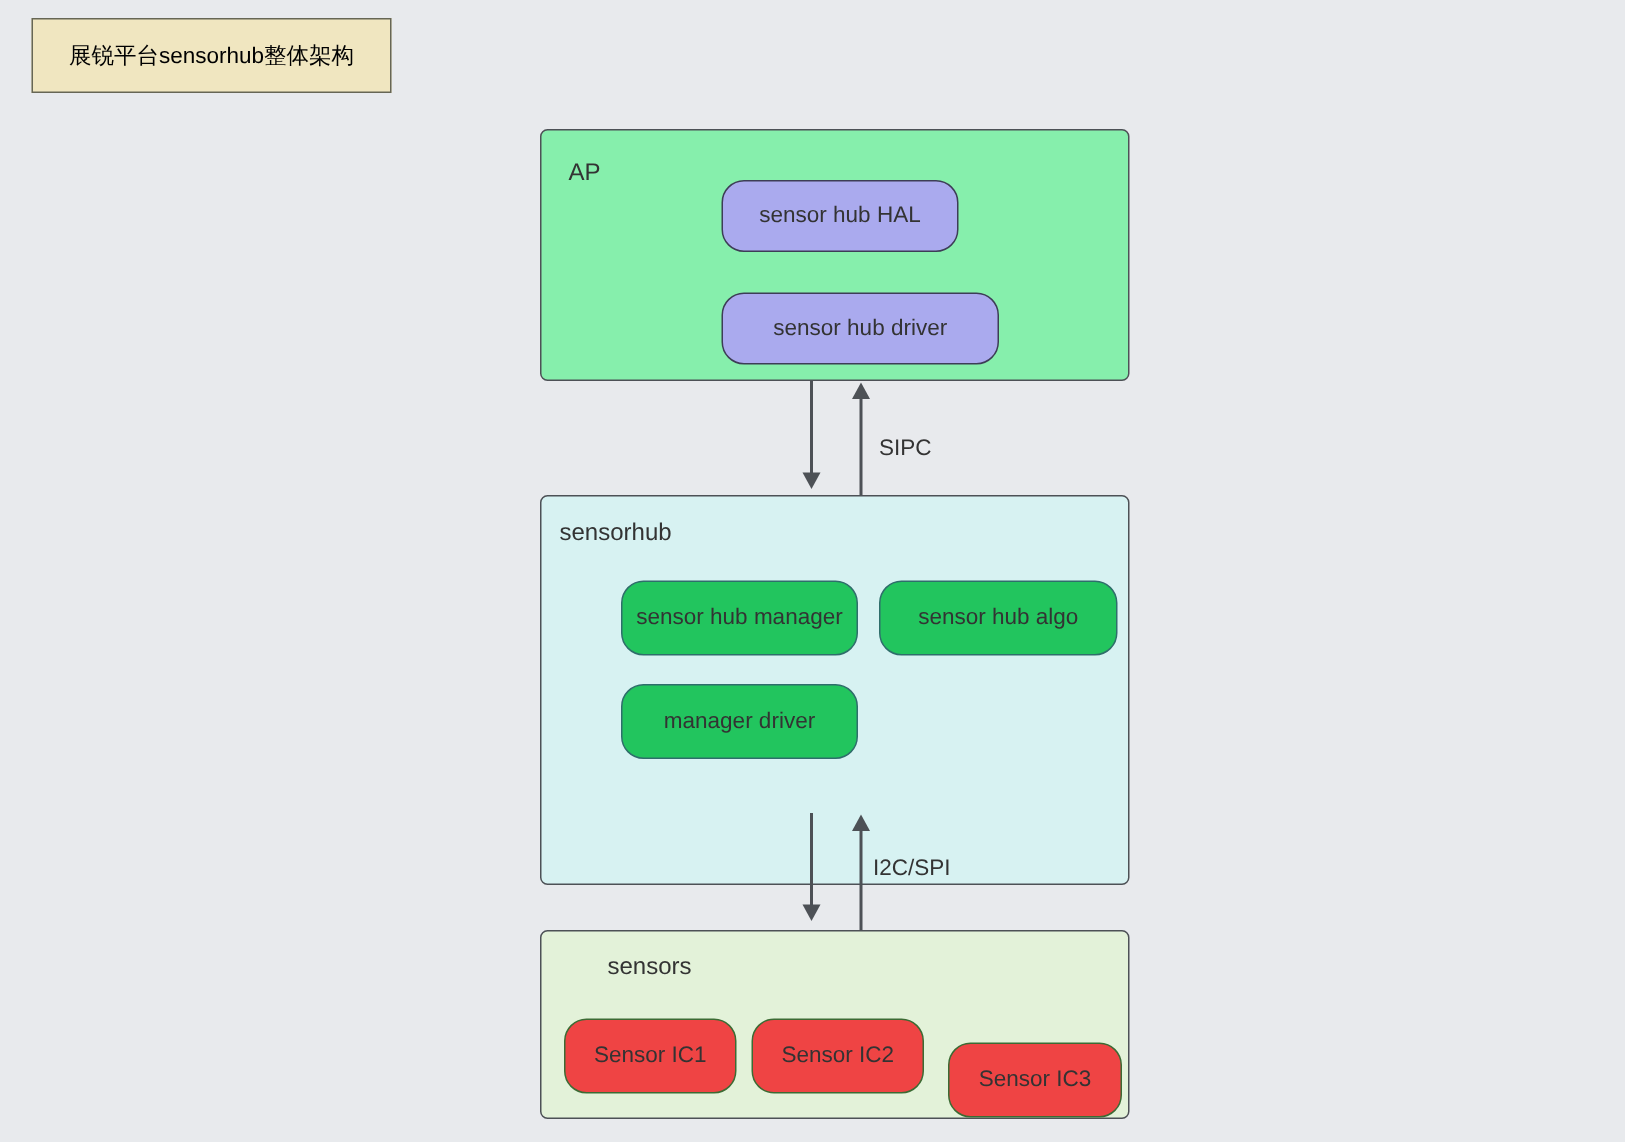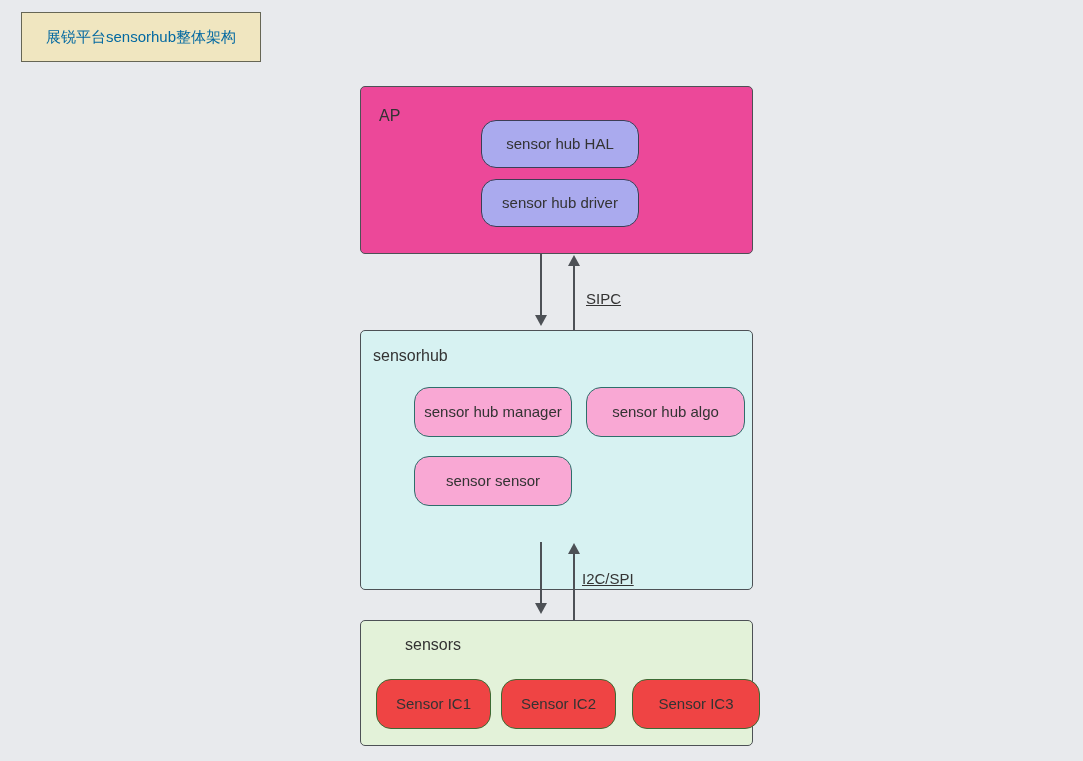--- a/index.html
+++ b/index.html
@@ -23,21 +23,21 @@
     top: 12px;
     width: 240px;
     height: 50px;
     background: #f0e6c0;
     border: 1.4px solid #666655;
     box-sizing: border-box;
     display: flex;
     align-items: center;
     justify-content: center;
     font-size: 15px;
-    color: #0369a1;
+    color: #000000;
     letter-spacing: 0px;
   }
 
   
   .container {
     position: absolute;
     box-sizing: border-box;
     border: 1.6px solid #4d5156;
     border-radius: 5px;
   }
@@ -46,21 +46,21 @@
     font-size: 16px;
     color: #333333;
     white-space: nowrap;
   }
 
   #ap-block {
     left: 360px;
     top: 86px;
     width: 393px;
     height: 168px;
-    background: #ec4899;
+    background: #86efac;
   }
   #sensorhub-block {
     left: 360px;
     top: 330px;
     width: 393px;
     height: 260px;
     background: #d7f2f2;
   }
   #sensors-block {
     left: 360px;
@@ -81,21 +81,21 @@
     text-align: center;
     font-size: 15px;
     line-height: 1.15;
     color: #333333;
   }
   .pill-ap {
     background: #aaaaee;
     border: 1.6px solid #3d3d56;
   }
   .pill-hub {
-    background: #f9a8d4;
+    background: #22c55e;
     border: 1.6px solid #2f6e6b;
   }
   .pill-sensor {
     background: #ef4444;
     border: 1.6px solid #3c6b34;
   }
 
   
   .arrow-line {
     position: absolute;
@@ -113,67 +113,66 @@
     border-top: 11px solid #4d5156;
   }
   .arrow-head-up {
     border-bottom: 11px solid #4d5156;
   }
   .edge-label {
     position: absolute;
     font-size: 15px;
     color: #333333;
     white-space: nowrap;
-    text-decoration: underline;
   }
 </style>
 </head>
 <body>
 
 <div id="title-note">展锐平台sensorhub整体架构</div>
 
 <div id="ap-block" class="container">
   <div class="container-label" style="left: 18px; top: 20px;">AP</div>
 
   <div class="pill pill-ap" style="left: 120px; top: 33px; width: 158px; height: 48px;">sensor hub HAL</div>
 
-  <div class="pill pill-ap" style="left: 120px; top: 92px; width: 158px; height: 48px;">sensor hub driver</div>
+  <div class="pill pill-ap" style="left: 120px; top: 108px; width: 185px; height: 48px;">sensor hub driver</div>
 </div>
 
 <div>
   <div class="arrow-line" style="left: 540px; top: 254px; height: 62px;"></div>
   <div class="arrow-head arrow-head-down" style="left: 534.8px; top: 315px;"></div>
 
   <div class="arrow-line" style="left: 573px; top: 265px; height: 65px;"></div>
   <div class="arrow-head arrow-head-up" style="left: 567.8px; top: 255px;"></div>
 
   <div class="edge-label" style="left: 586px; top: 290px;">SIPC</div>
 </div>
 
 <div id="sensorhub-block" class="container">
   <div class="container-label" style="left: 12px; top: 16px;">sensorhub</div>
 
   <div class="pill pill-hub" style="left: 53px; top: 56px; width: 158px; height: 50px;">sensor hub manager</div>
 
   <div class="pill pill-hub" style="left: 225px; top: 56px; width: 159px; height: 50px;">sensor hub algo</div>
 
-  <div class="pill pill-hub" style="left: 53px; top: 125px; width: 158px; height: 50px;">sensor sensor</div>
+  <div class="pill pill-hub" style="left: 53px; top: 125px; width: 158px; height: 50px;">manager driver</div>
 </div>
 
 <div>
   <div class="arrow-line" style="left: 540px; top: 542px; height: 62px;"></div>
   <div class="arrow-head arrow-head-down" style="left: 534.8px; top: 603px;"></div>
 
   <div class="arrow-line" style="left: 573px; top: 553px; height: 67px;"></div>
   <div class="arrow-head arrow-head-up" style="left: 567.8px; top: 543px;"></div>
 
   <div class="edge-label" style="left: 582px; top: 570px;">I2C/SPI</div>
 </div>
 
 <div id="sensors-block" class="container">
   <div class="container-label" style="left: 16px; top: 15px; margin-left: 28px;">sensors</div>
 
   <div class="pill pill-sensor" style="left: 15px; top: 58px; width: 115px; height: 50px;">Sensor IC1</div>
 
   <div class="pill pill-sensor" style="left: 140px; top: 58px; width: 115px; height: 50px;">Sensor IC2</div>
 
-  <div class="pill pill-sensor" style="left: 271px; top: 58px; width: 128px; height: 50px;">Sensor IC3</div>
+  <div class="pill pill-sensor" style="left: 271px; top: 74px; width: 116px; height: 50px;">Sensor IC3</div>
 </div>
 
 </body></html>

